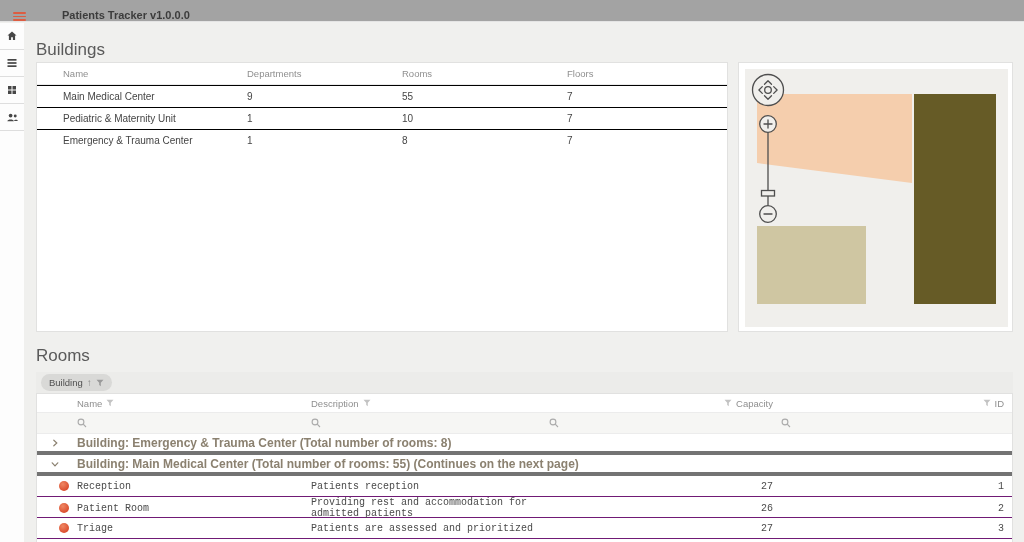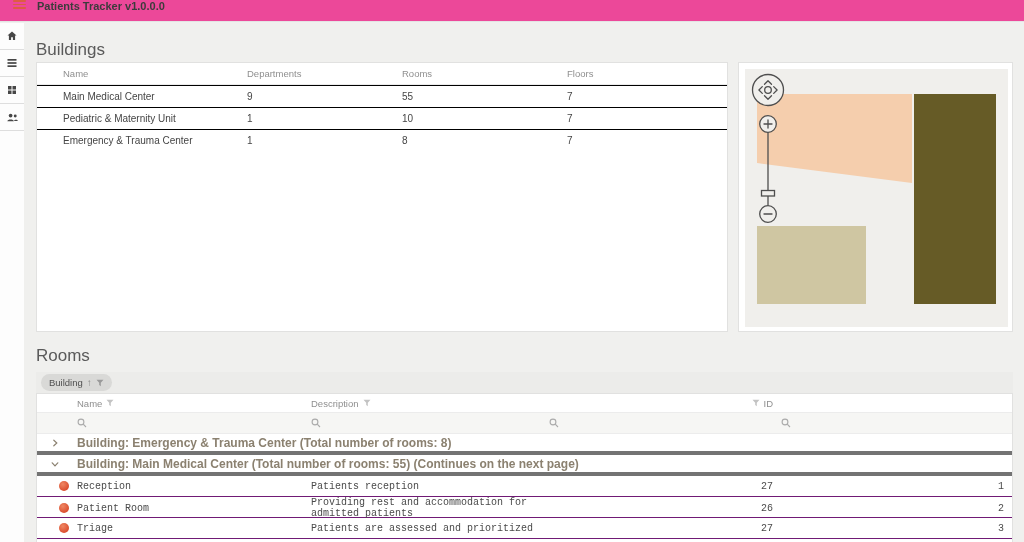--- a/index.html
+++ b/index.html
@@ -1,21 +1,21 @@
 <!DOCTYPE html>
 <html><head>
 <meta charset="utf-8">
 <style>
   * { box-sizing: border-box; margin: 0; padding: 0; }
   html,body { width:1024px; height:542px; overflow:hidden; }
   body { font-family:"Liberation Sans", sans-serif; background:#f0f0ee; position:relative; }
 
   
-  .topbar { position:absolute; left:0; top:0; width:1024px; height:22px; background:#ec4899;
-            border-bottom:1px solid #e4e4e4; display:flex; align-items:flex-start; z-index:5; }
+  .topbar { position:absolute; left:0; top:0; width:1024px; height:22px; background:#a3a3a3;
+            border-bottom:1px solid #e4e4e4; display:flex; align-items:flex-end; z-index:5;gap:25px; }
   .hamburger { width:13px; height:9px; margin-left:13px; display:flex; flex-direction:column;
                justify-content:space-between; cursor:pointer; }
   .hamburger span { display:block; height:1.8px; background:#dd5d42; border-radius:1px; }
   .app-title { margin-left:11px; font-size:11px; font-weight:bold; color:#3c3c3c; }
 
   
   .sidebar { position:absolute; left:0; top:23px; width:24px; height:519px; background:#fdfdfd; }
   .side-item { width:24px; height:27px; display:flex; align-items:center; justify-content:center;
                border-bottom:1px solid #dedede; cursor:pointer; }
   .side-item svg { display:block; }
@@ -206,20 +206,26 @@
     <div class="hcell">
       <span>Description</span>
       <svg width="8" height="8" viewBox="0 0 8 8" fill="#c3c3c3">
           <path d="M0.5 0.8 H7.5 L4.8 3.8 V7.2 L3.2 6 V3.8 Z"></path>
         </svg>
     </div>
     <div class="hcell hright">
       <svg width="8" height="8" viewBox="0 0 8 8" fill="#c3c3c3">
           <path d="M0.5 0.8 H7.5 L4.8 3.8 V7.2 L3.2 6 V3.8 Z"></path>
         </svg>
+      <span>Capacity</span>
+    </div>
+    <div class="hcell hright">
+      <svg width="8" height="8" viewBox="0 0 8 8" fill="#c3c3c3">
+          <path d="M0.5 0.8 H7.5 L4.8 3.8 V7.2 L3.2 6 V3.8 Z"></path>
+        </svg>
       <span>ID</span>
     </div>
   </div>
 
   <div class="rgrid filterrow">
     <div></div>
     <div class="fcell">
       <svg width="10" height="10" viewBox="0 0 10 10" fill="none" stroke="#ababab" stroke-width="1.1">
           <circle cx="4" cy="4" r="2.9"></circle>
           <line x1="6.2" y1="6.2" x2="9" y2="9"></line>

